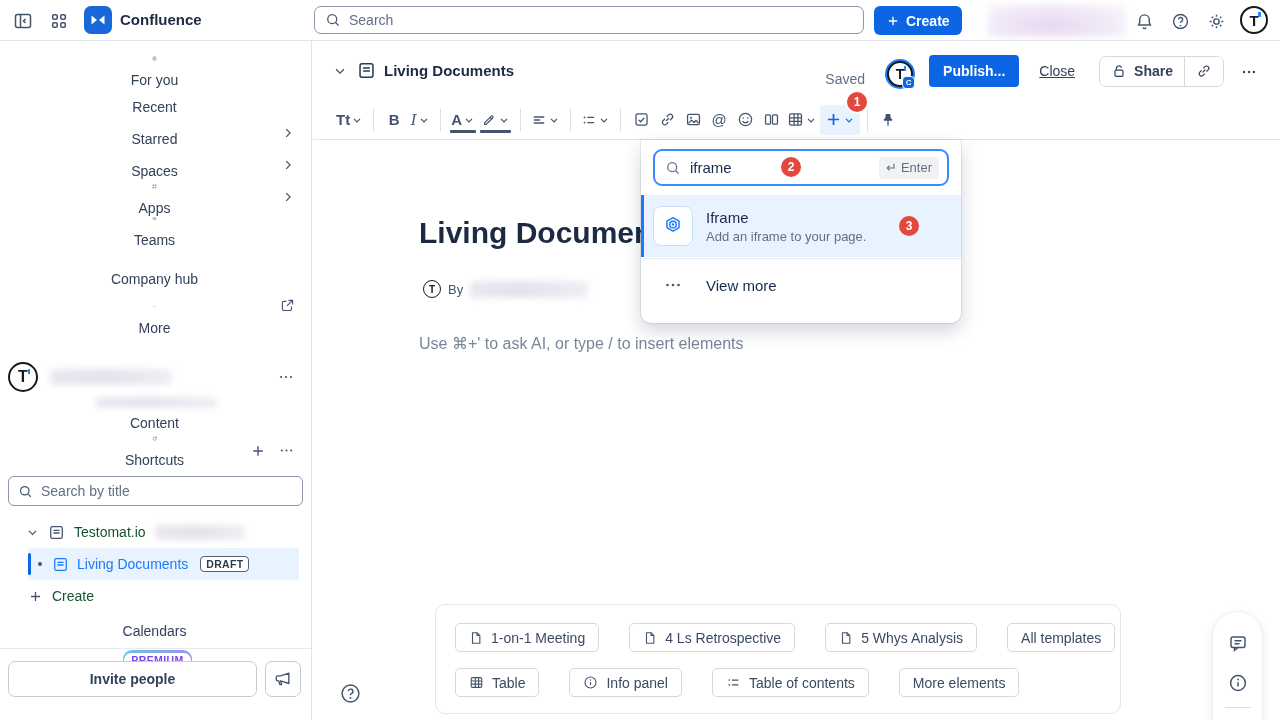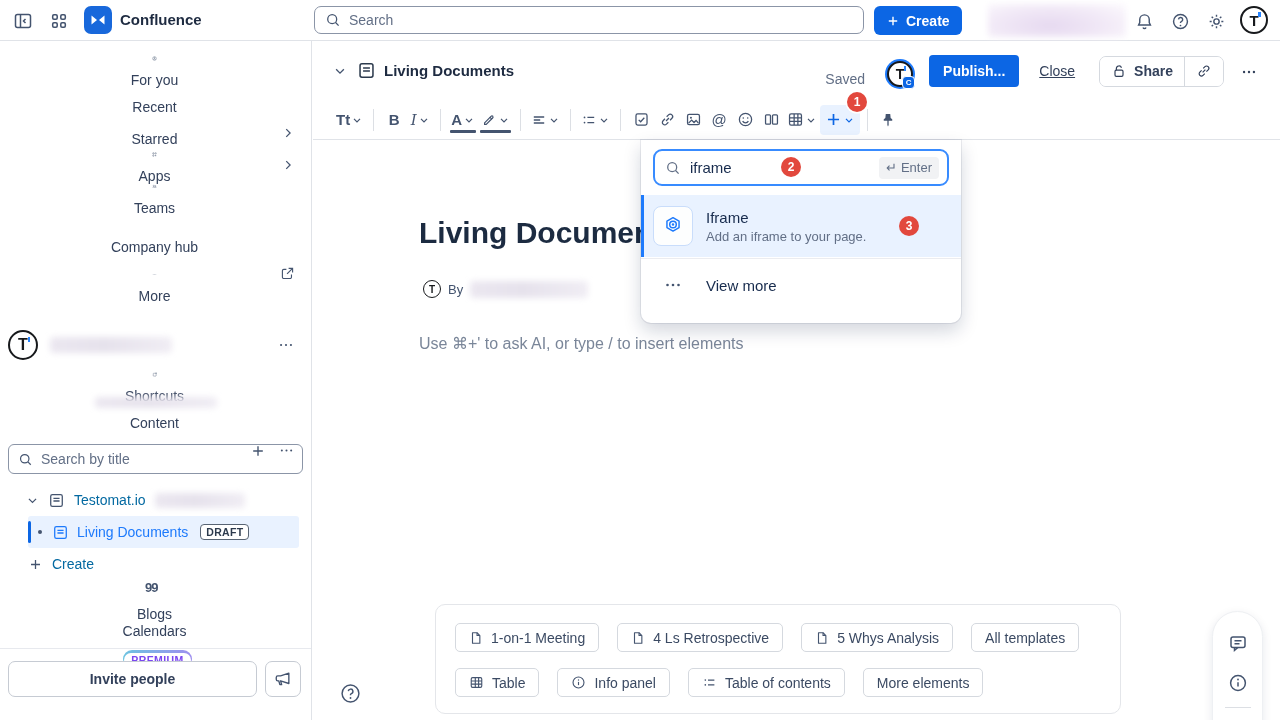--- a/index.html
+++ b/index.html
@@ -43,21 +43,21 @@
   .srow .rt { margin-left:auto; display:flex; align-items:center; gap:12px; }
   .gap12 { height:12px; } .gap25 { height:25px; } .gap11 { height:11px; } .gap8 { height:8px; } .gap10 { height:10px; }
   .space-head { height:32px; display:flex; align-items:center; gap:12px; padding:0 16px 0 8px; }
   .blurline { position:absolute; left:95px; top:356px; width:122px; height:11px; }
   .side-search { margin:0 8px; height:30px; border:1px solid #8b95a7; border-radius:6px;
     display:flex; align-items:center; gap:8px; padding:0 9px; }
   .side-search input { border:none; outline:none; flex:1; font-size:14px; color:#b91c1c;
     background:transparent; font-family:"Liberation Sans",sans-serif; }
   .side-search input::placeholder { color:#626f86; }
   .tree-row { height:32px; display:flex; align-items:center; gap:9px; padding-left:26px;
-    font-size:14px; color:#0369a1; cursor:pointer; }
+    font-size:14px; color:#14532d; cursor:pointer; }
   .sel-row { position:relative; height:32px; margin-left:28px; margin-right:12px;
     background:#e9f2ff; border-radius:3px; display:flex; align-items:center; gap:8px;
     padding-left:10px; cursor:pointer; }
   .sel-row::before { content:""; position:absolute; left:0; top:5px; width:3px; height:22px;
     background:#0c66e4; border-radius:2px; }
   .sel-row .dot { width:4px; height:4px; border-radius:50%; background:#44546f; margin-right:2px; }
   .sel-label { color:#1d7afc; font-size:14px; }
   .draft-badge { margin-left:4px; border:1.5px solid #586474; border-radius:4px; padding:1px 5px;
     font-size:10.5px; font-weight:700; color:#2c3a4d; letter-spacing:.3px; background:#fff; }
   .prem-wrap { margin-left:6px; padding:1px; border-radius:9px;
@@ -137,21 +137,21 @@
   
   .canvas { position:relative; height:579px; }
   .page-title { position:absolute; left:106px; top:76px; font-size:30px; font-weight:600; color:#1c2b41; }
   .byline { position:absolute; left:110px; top:140px; display:flex; align-items:center; gap:7px; }
   .byline .by { font-size:13px; color:#44546f; }
   .ai-placeholder { position:absolute; left:106px; top:194px; font-size:16px; color:#7a8699; }
   .help-fab { position:absolute; left:27px; top:543px; width:21px; height:21px; cursor:pointer; }
 
   .tpl-card { position:absolute; left:122px; top:464px; width:686px; height:110px;
     border:1px solid #e4e6ea; border-radius:10px; background:#fff; padding:18px 0 0 19px; }
-  .chip-row { display:flex; gap:18px; margin-bottom:16px; }
+  .chip-row { display:flex; gap:30px; margin-bottom:16px; }
   .chip { height:29px; border:1px solid #d5d9df; border-radius:5px; background:#fff; padding:0 13px;
     display:flex; align-items:center; gap:8px; font-size:14px; color:#3b4a63; cursor:pointer;
     font-family:"Liberation Sans",sans-serif; }
 
   
   .rail { position:absolute; left:899px; top:471px; width:51px; height:260px; background:#fff;
     border:1px solid #eef0f3; border-radius:26px 26px 0 0; box-shadow:0 3px 10px rgba(9,30,66,.10);
     display:flex; flex-direction:column; align-items:center; padding-top:11px; }
   .rail-btn { width:40px; height:40px; display:flex; align-items:center; justify-content:center; cursor:pointer; }
   .rail-div { width:26px; height:1px; background:#dcdfe4; margin:4px 0; }
@@ -257,20 +257,33 @@
         </svg>
       <span class="lbl">Starred</span>
       <span class="rt">
           <svg width="14" height="14" viewBox="0 0 20 20" fill="none" stroke="#44546f" stroke-width="1.8">
             <path d="M7.5 4.5l5.5 5.5-5.5 5.5"></path>
           </svg>
         </span>
     </div>
     <div class="srow">
       <svg width="19" height="19" viewBox="0 0 20 20" fill="none" stroke="#44546f" stroke-width="1.5">
+          <circle cx="10" cy="10" r="7.4"></circle>
+          <ellipse cx="10" cy="10" rx="3.2" ry="7.4"></ellipse>
+          <path d="M2.6 10h14.8"></path>
+        </svg>
+      <span class="lbl">Spaces</span>
+      <span class="rt">
+          <svg width="14" height="14" viewBox="0 0 20 20" fill="none" stroke="#44546f" stroke-width="1.8">
+            <path d="M7.5 4.5l5.5 5.5-5.5 5.5"></path>
+          </svg>
+        </span>
+    </div>
+    <div class="srow">
+      <svg width="19" height="19" viewBox="0 0 20 20" fill="none" stroke="#44546f" stroke-width="1.5">
           <rect x="3" y="3" width="5.2" height="5.2" rx="1.2"></rect>
           <rect x="11.8" y="3" width="5.2" height="5.2" rx="1.2"></rect>
           <rect x="3" y="11.8" width="5.2" height="5.2" rx="1.2"></rect>
           <path d="M14.4 11.8v5.2M11.8 14.4H17"></path>
         </svg>
       <span class="lbl">Apps</span>
     </div>
     <div class="srow">
       <svg width="19" height="19" viewBox="0 0 20 20" fill="none" stroke="#44546f" stroke-width="1.5">
           <circle cx="7" cy="7.6" r="2.5"></circle>
@@ -321,27 +334,20 @@
           <svg width="18" height="18" viewBox="0 0 20 20">
             <circle cx="4.5" cy="10" r="1.2" fill="#44546f"></circle>
             <circle cx="10" cy="10" r="1.2" fill="#44546f"></circle>
             <circle cx="15.5" cy="10" r="1.2" fill="#44546f"></circle>
           </svg>
         </span>
     </div>
     <div class="blurline redact"></div>
 
     <div class="gap11"></div>
-    <div class="srow">
-      <svg width="18" height="18" viewBox="0 0 20 20" fill="none" stroke="#44546f" stroke-width="1.5">
-          <rect x="3" y="5" width="11.5" height="11.5" rx="1.6"></rect>
-          <path d="M14.8 2.2v5M12.3 4.7h5"></path>
-        </svg>
-      <span class="lbl">Shortcuts</span>
-    </div>
     <div class="srow">
       <svg width="18" height="18" viewBox="0 0 20 20" fill="none" stroke="#44546f" stroke-width="1.5">
           <rect x="3" y="3" width="12" height="13" rx="1.6"></rect>
           <path d="M6 6.8h6M6 9.8h6M6 12.8h4"></path>
           <path d="M17 6v9.5a1.6 1.6 0 0 1-1.6 1.6H6"></path>
         </svg>
       <span class="lbl">Content</span>
       <span class="rt">
         <span>
             <svg width="16" height="16" viewBox="0 0 20 20" fill="none" stroke="#44546f" stroke-width="1.7">
@@ -350,20 +356,27 @@
           </span>
         <span>
             <svg width="17" height="17" viewBox="0 0 20 20">
               <circle cx="4.5" cy="10" r="1.2" fill="#44546f"></circle>
               <circle cx="10" cy="10" r="1.2" fill="#44546f"></circle>
               <circle cx="15.5" cy="10" r="1.2" fill="#44546f"></circle>
             </svg>
           </span>
       </span>
     </div>
+    <div class="srow">
+      <svg width="18" height="18" viewBox="0 0 20 20" fill="none" stroke="#44546f" stroke-width="1.5">
+          <rect x="3" y="5" width="11.5" height="11.5" rx="1.6"></rect>
+          <path d="M14.8 2.2v5M12.3 4.7h5"></path>
+        </svg>
+      <span class="lbl">Shortcuts</span>
+    </div>
 
     <div class="gap8"></div>
     <div class="side-search">
       <span>
           <svg width="15" height="15" viewBox="0 0 20 20" fill="none" stroke="#44546f" stroke-width="1.6">
             <circle cx="9" cy="9" r="5.6"></circle>
             <path d="M13.2 13.2 17 17"></path>
           </svg>
         </span>
       <input placeholder="Search by title" style="">
@@ -394,24 +407,20 @@
       <span class="draft-badge">DRAFT</span>
     </div>
 
     <div class="tree-row" style="padding-left:28px">
       <svg width="15" height="15" viewBox="0 0 20 20" fill="none" stroke="#44546f" stroke-width="1.7">
           <path d="M10 4v12M4 10h12"></path>
         </svg>
       <span>Create</span>
     </div>
 
-    <div class="srow">
-      <span style="font-weight:700;font-size:13px;letter-spacing:-1px;color:#44546f;width:19px">99</span>
-      <span class="lbl">Blogs</span>
-    </div>
     <div class="srow">
       <svg width="18" height="18" viewBox="0 0 20 20" fill="none" stroke="#44546f" stroke-width="1.5">
           <rect x="3" y="4.5" width="14" height="12.5" rx="1.6"></rect>
           <path d="M3 8.6h14M6.6 2.6v3.6M13.4 2.6v3.6"></path>
         </svg>
       <span class="lbl">Calendars</span>
       <span class="prem-wrap"><span class="prem-inner">PREMIUM</span></span>
     </div>
 
     <div class="side-div"></div>

